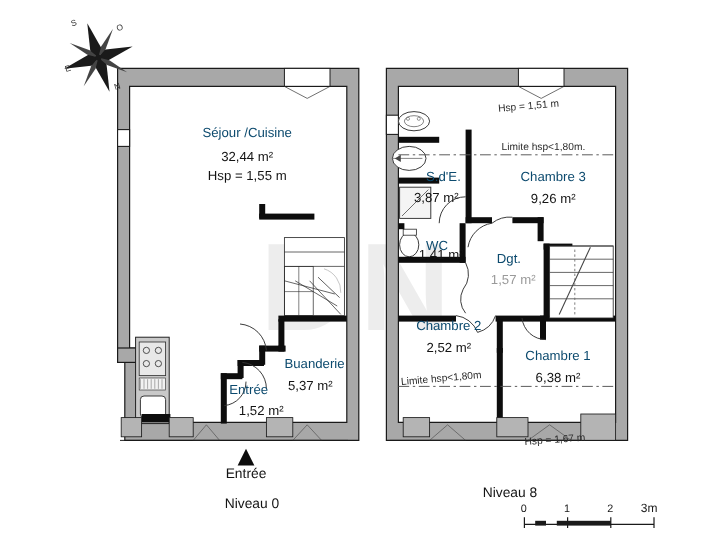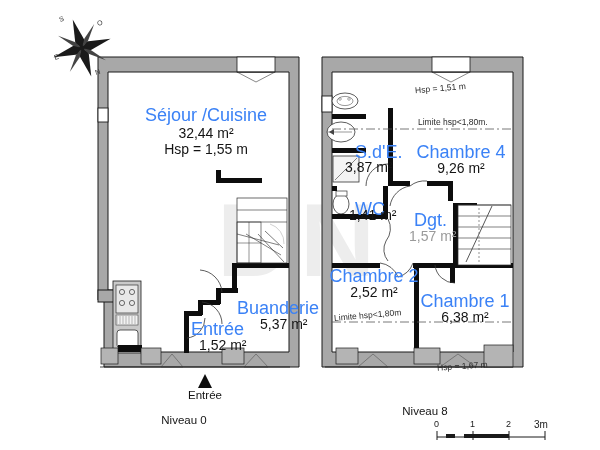--- a/index.html
+++ b/index.html
@@ -4,22 +4,22 @@
 <style>
   html,body{margin:0;padding:0;background:#ffffff;}
   body{
     width:600px;height:450px;overflow:hidden;position:relative;
     font-family:"Liberation Sans","DejaVu Sans",sans-serif;
     color:#1a1a1a;
   }
   #stage{position:absolute;left:0;top:0;width:600px;height:450px;}
   .lyr{position:absolute;left:0;top:0;width:600px;height:450px;}
   .txt{position:absolute;white-space:pre;line-height:1;}
-  .rname{font-size:18px;color:#3b82f6;}
-  .rarea{font-size:14px;color:#141414;}
+  .rname{font-size:11px;color:#0c4a6e;}
+  .rarea{font-size:11px;color:#141414;}
   .small{font-size:8.5px;color:#2a2a2a;}
   .lvl{font-size:11.5px;color:#141414;}
   .ctr{transform:translateX(-50%);}
   .watermark{
     position:absolute;left:175px;top:185px;width:250px;height:110px;
     font-size:104px;font-weight:700;letter-spacing:8px;color:#ededed;
     font-family:"Liberation Sans",sans-serif;line-height:110px;
     text-align:center;pointer-events:none;user-select:none;
   }
   svg{display:block;}
@@ -239,32 +239,32 @@
     <rect x="473" y="434" width="36" height="4" fill="#1a1a1a"></rect>
   </svg>
 
   <div class="lyr" style="z-index:8">
 
     <div class="txt rname ctr" style="left:206px;top:106px">Séjour /Cuisine</div>
     <div class="txt rarea ctr" style="left:206px;top:126px">32,44 m²</div>
     <div class="txt rarea ctr" style="left:206px;top:142px">Hsp = 1,55 m</div>
 
     <div class="txt rname" style="left:237px;top:299px">Buanderie</div>
-    <div class="txt rarea" style="left:260px;top:317px">5,37 m²</div>
+    <div class="txt rarea" style="left:240px;top:317px">5,37 m²</div>
 
     <div class="txt rname" style="left:191px;top:320px">Entrée</div>
     <div class="txt rarea" style="left:199px;top:338px">1,52 m²</div>
 
     <div class="txt lvl ctr" style="left:205px;top:390px">Entrée</div>
-    <div class="txt lvl ctr" style="left:184px;top:415px">Niveau 0</div>
+    <div class="txt lvl ctr" style="left:210px;top:415px">Niveau 0</div>
 
     <div class="txt rname" style="left:355px;top:143px">S.d'E.</div>
     <div class="txt rarea" style="left:345px;top:160px">3,87 m²</div>
 
-    <div class="txt rname ctr" style="left:461px;top:143px">Chambre 4</div>
+    <div class="txt rname ctr" style="left:461px;top:143px">Chambre 3</div>
     <div class="txt rarea ctr" style="left:461px;top:161px">9,26 m²</div>
 
     <div class="txt rname" style="left:355px;top:200px">WC</div>
     <div class="txt rarea" style="left:349px;top:207px"></div>
     <div class="txt rarea" style="left:349px;top:208px">1,41 m²</div>
 
     <div class="txt rname" style="left:414px;top:211px">Dgt.</div>
     <div class="txt rarea" style="left:409px;top:229px;color:#9a9a9a">1,57 m²</div>
 
     <div class="txt rname ctr" style="left:374px;top:267px">Chambre 2</div>

